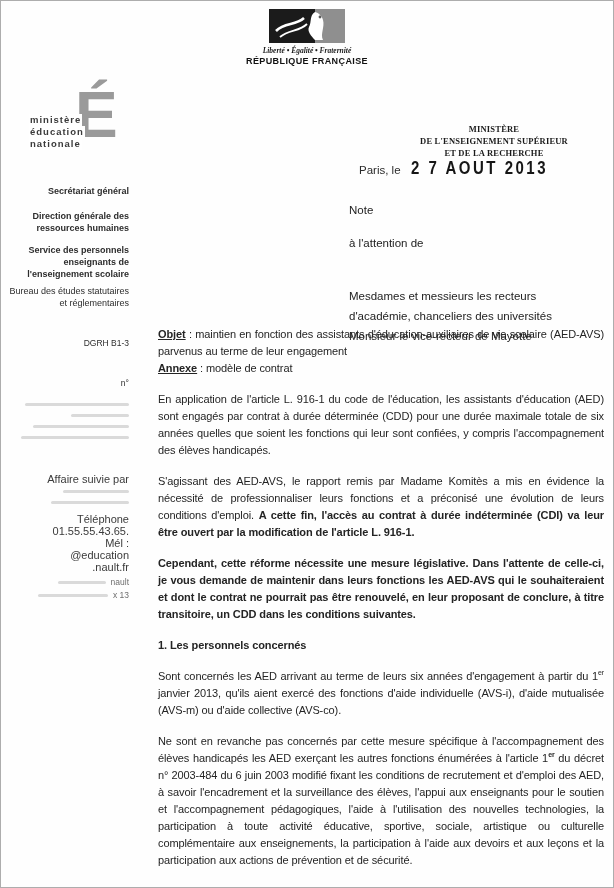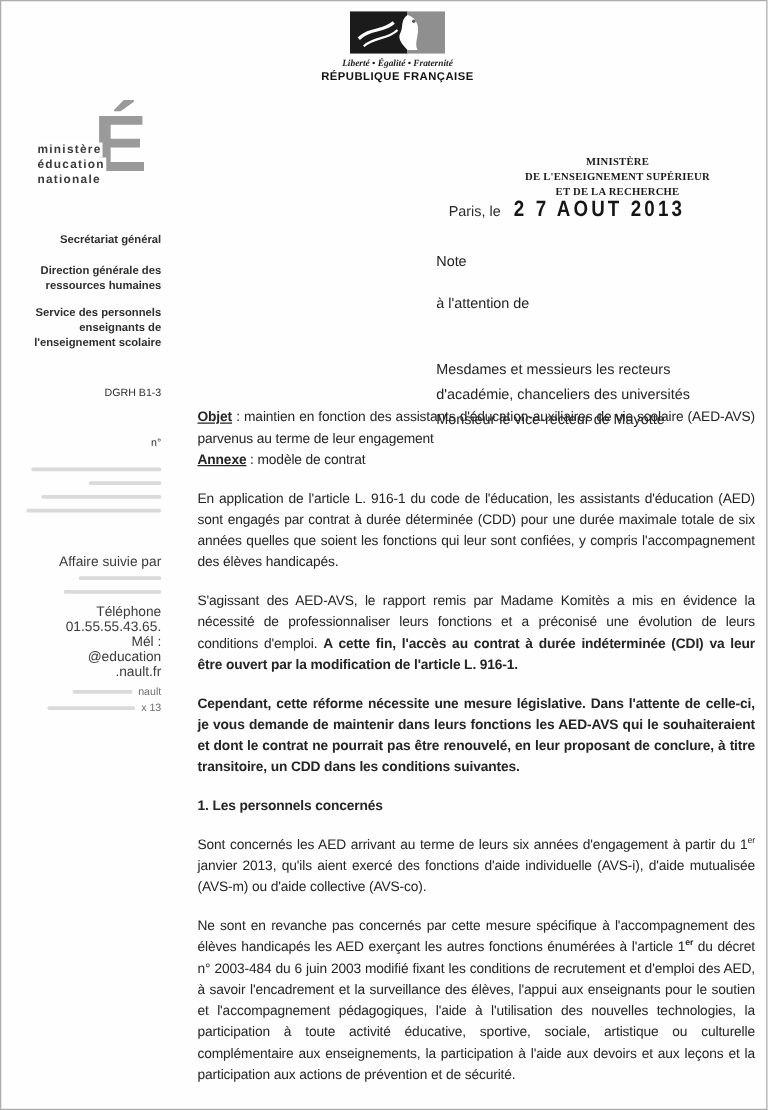--- a/index.html
+++ b/index.html
@@ -11,21 +11,21 @@
   }
   .page {
     position:relative;
     width:614px; height:888px;
     background:#fefefe;
     border:1px solid #adadad;
     overflow:hidden;
   }
 
   
-  .rf-banner { position:absolute; left:240px; top:8px; width:132px; text-align:center;margin-left:11px; }
+  .rf-banner { position:absolute; left:240px; top:8px; width:132px; text-align:center; }
   .rf-banner svg { display:block; margin:0 auto; }
   .rf-motto { font-family:"Liberation Serif", serif; font-style:italic; font-weight:bold; font-size:7.5px; margin-top:3px; color:#1c1c1c; }
   .rf-republic { font-family:Liberation Sans, sans-serif; font-weight:bold; font-size:9px; letter-spacing:.4px; color:#111; margin-top:1px; }
 
   
   .sidebar { position:absolute; left:8px; top:92px; width:120px; text-align:right; color:#2d2d2d; }
   .men-logo { position:relative; width:120px; height:82px; margin-bottom:10px; text-align:left; }
   .men-big-e {
     position:absolute; left:66px; top:-10px;
     font-size:64px; font-weight:bold; color:#9a9a9a; line-height:1;
@@ -107,20 +107,21 @@
       <div class="men-words">
         <span>ministère</span>
         <span>éducation</span>
         <span>nationale</span>
       </div>
     </div>
 
     <div class="sb-item sb-bold mb13">Secrétariat général</div>
     <div class="sb-item sb-bold mb10">Direction générale des ressources humaines</div>
     <div class="sb-item sb-bold mb5">Service des personnels enseignants de l'enseignement scolaire</div>
+    <div class="sb-item mb10">Bureau des études statutaires et réglementaires</div>
 
     <div class="sb-ref">DGRH B1-3</div>
     <div class="sb-ref">n°</div>
 
     <div class="smudge-blk">
       <div class="smudge" style="width:104px"></div>
       <div class="smudge" style="width:58px"></div>
       <div class="smudge" style="width:96px"></div>
       <div class="smudge" style="width:108px"></div>
     </div>

